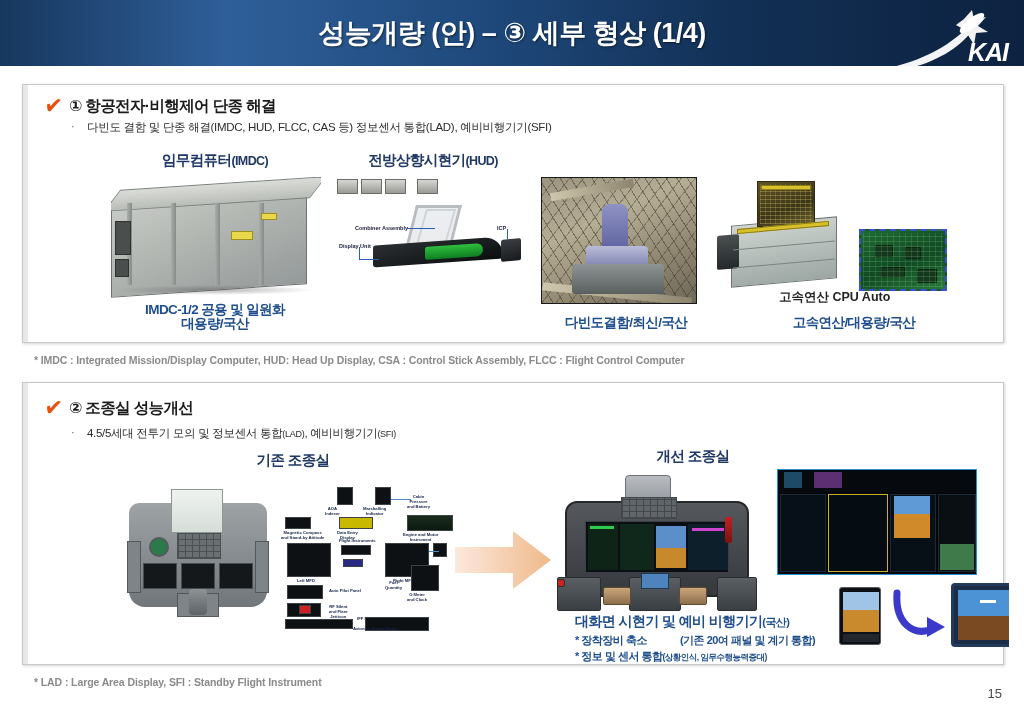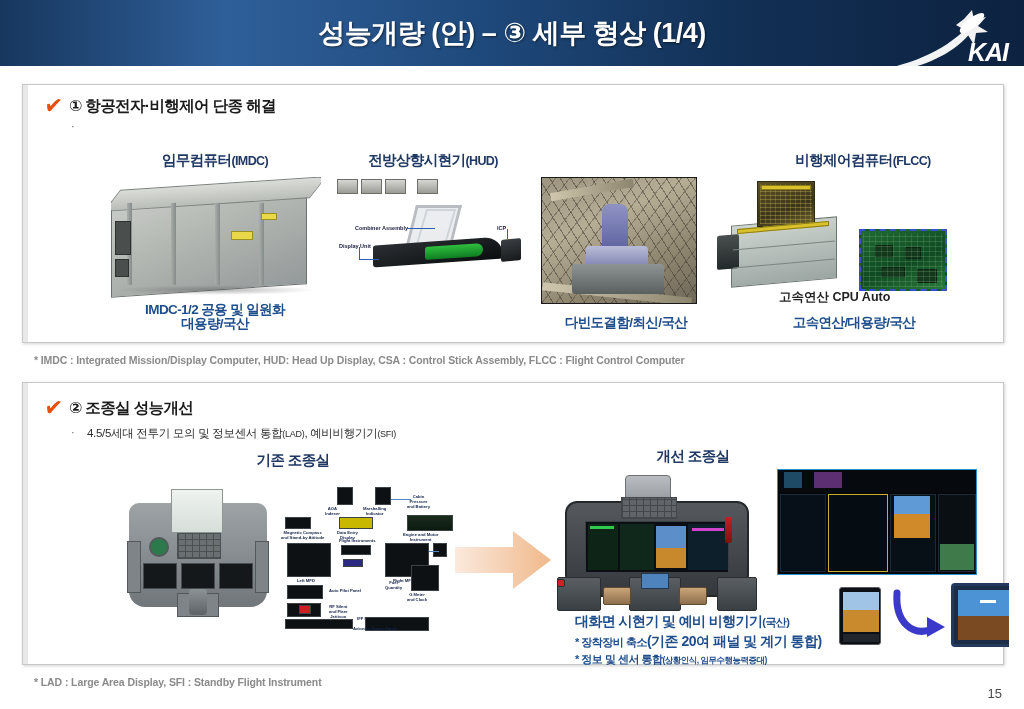--- a/index.html
+++ b/index.html
@@ -382,20 +382,21 @@
   <div class="header-underline"></div>
 </div>
 
 <div class="panel" id="panel1">
   <div class="panel-accent"></div>
 
   <div class="check-mark" style="left:20px; top:6px;">✔</div>
   <div class="sec-title" style="left:46px; top:11px;">① 항공전자·비행제어 단종 해결</div>
 
   <div class="bullet-dot" style="left:48px; top:35px;">·</div>
+  <div class="sec-bullet" style="left:64px; top:35px;">다빈도 결함 및 단종 해결(IMDC, HUD, FLCC, CAS 등) 정보센서 통합(LAD), 예비비행기기(SFI)</div>
 
   <div class="item-head" style="left:92px; top:66px; width:200px;">
     <span>임무컴퓨터</span><span class="paren">(IMDC)</span>
   </div>
   <div class="imgbox" style="left:88px; top:92px; width:210px; height:122px;">
     <div class="imdc-body"></div>
     <div class="imdc-top"></div>
     <div class="imdc-fin" style="left:16px;"></div>
     <div class="imdc-fin" style="left:60px;"></div>
     <div class="imdc-fin" style="left:104px;"></div>
@@ -442,23 +443,20 @@
       <div class="csa-arm" style="top:112px; left:0; width:150px; transform:rotate(6deg);"></div>
       <div class="csa-stick"></div>
       <div class="csa-base"></div>
       <div class="csa-plate"></div>
     </div>
   </div>
   <div class="item-cap" style="left:508px; top:231px; width:190px;">
     <div>다빈도결함/최신/국산</div>
   </div>
 
-  <div class="item-head" style="left:712px; top:66px; width:256px;">
-    <span>비행제어컴퓨터</span><span class="paren">(FLCC)</span>
-  </div>
   <div class="imgbox" style="left:694px; top:92px; width:250px; height:120px;">
     <div class="flcc-body"></div>
     <div class="flcc-card"></div>
     <div class="flcc-yellow" style="left:44px; top:8px; width:50px; height:5px;"></div>
     <div class="flcc-yellow" style="left:20px; top:48px; width:92px; height:5px; transform:skewY(-5deg);"></div>
     <div class="flcc-conn"></div>
     <div class="flcc-row" style="left:16px; top:68px; width:102px; transform:skewY(-5deg);"></div>
     <div class="flcc-row" style="left:16px; top:86px; width:102px; transform:skewY(-5deg);"></div>
     <div class="pcb">
       <div class="pcb-chip" style="left:14px; top:14px; width:18px; height:12px;"></div>
@@ -608,21 +606,21 @@
       <div class="cn-cell" style="position:absolute; left:26px; top:14px; width:16px; height:3px; background:#ffffff;"></div>
     </div>
   </div>
 
   <div style="position:absolute; left:552px; top:230px; width:320px;">
     <div style="color:#1f4e8c; font-size:14px; font-weight:bold; letter-spacing:-0.6px; white-space:nowrap;">
       <span>대화면 시현기 및 예비 비행기기</span><span style="font-size:11px;">(국산)</span>
     </div>
     <div style="color:#1f4e8c; font-size:11px; font-weight:bold; letter-spacing:-0.5px; white-space:nowrap; margin-top:2px;">
       <span>*</span>
-      <span>장착장비 축소</span><span style="font-size:14px;">(기존 20여 패널 및 계기 통합)</span>
+      <span>장착장비 축소</span><span style="font-size:11px;margin-left:33px;">(기존 20여 패널 및 계기 통합)</span>
     </div>
     <div style="color:#1f4e8c; font-size:11px; font-weight:bold; letter-spacing:-0.5px; white-space:nowrap; margin-top:1px;">
       <span>*</span>
       <span>정보 및 센서 통합</span><span style="font-size:8.5px;">(상황인식, 임무수행능력증대)</span>
     </div>
   </div>
 </div>
 
 <div class="footnote" style="left:34px; top:676px;">* LAD : Large Area Display, SFI : Standby Flight Instrument</div>
 <div class="pagenum">15</div>

